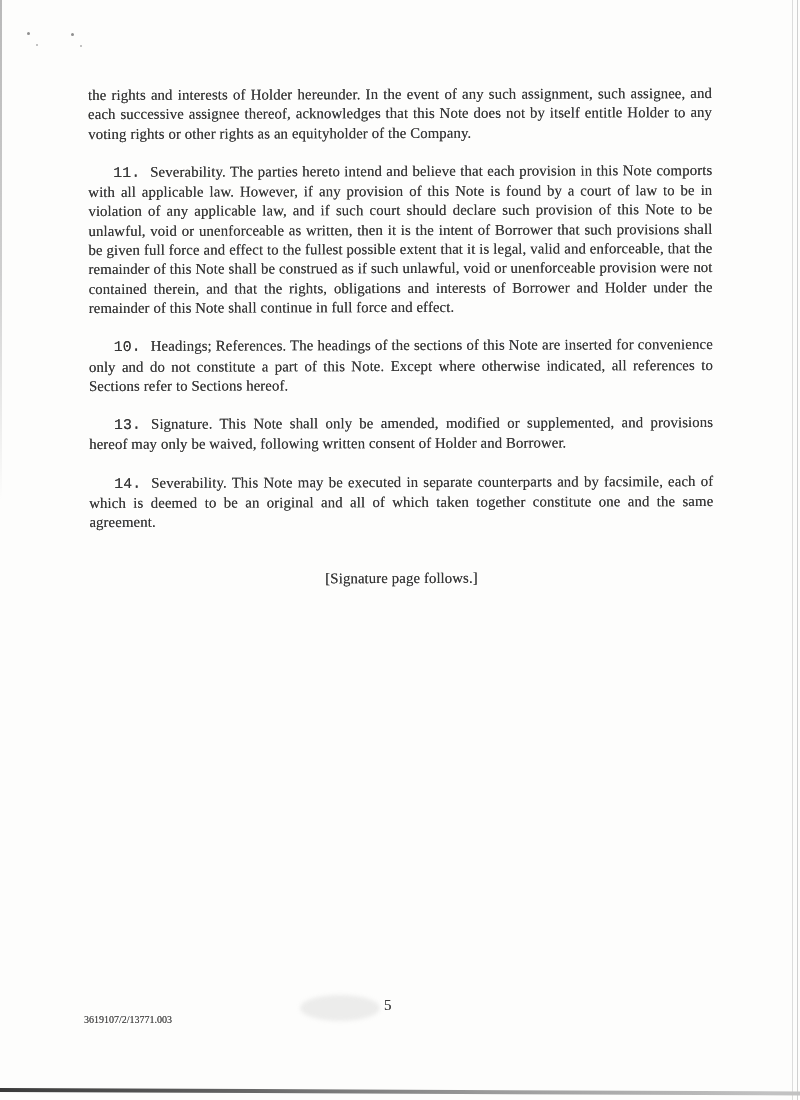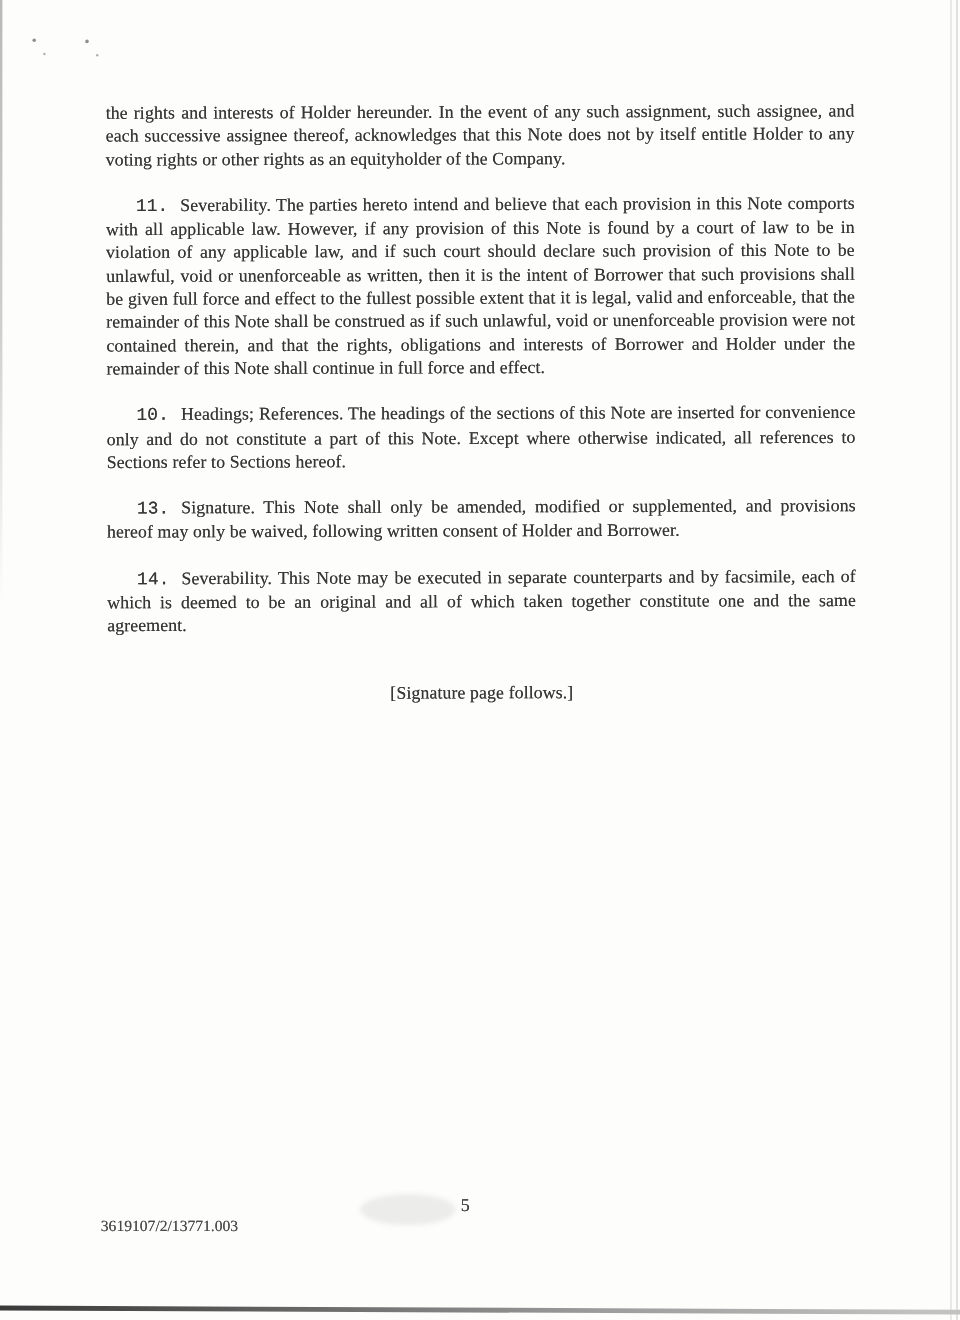--- a/index.html
+++ b/index.html
@@ -42,21 +42,21 @@
     text-underline-offset: 2.5px;
   }
   .signature {
     margin-top: 37px;
     text-align: center;
     text-indent: 0;
   }
   .footer-doc-number {
     position: absolute;
     left: 84px; top: 1014px;
-    font-size: 13px;
+    font-size: 10px;
     color: #4a4a4a;
     text-shadow: 0 0 0.4px rgba(80,80,80,0.8);
   }
   .footer-page-number {
     position: absolute;
     left: 384px; top: 997px;
     font-size: 15px;
     color: #3d3d3d;
     text-shadow: 0 0 0.4px rgba(80,80,80,0.8);
   }

